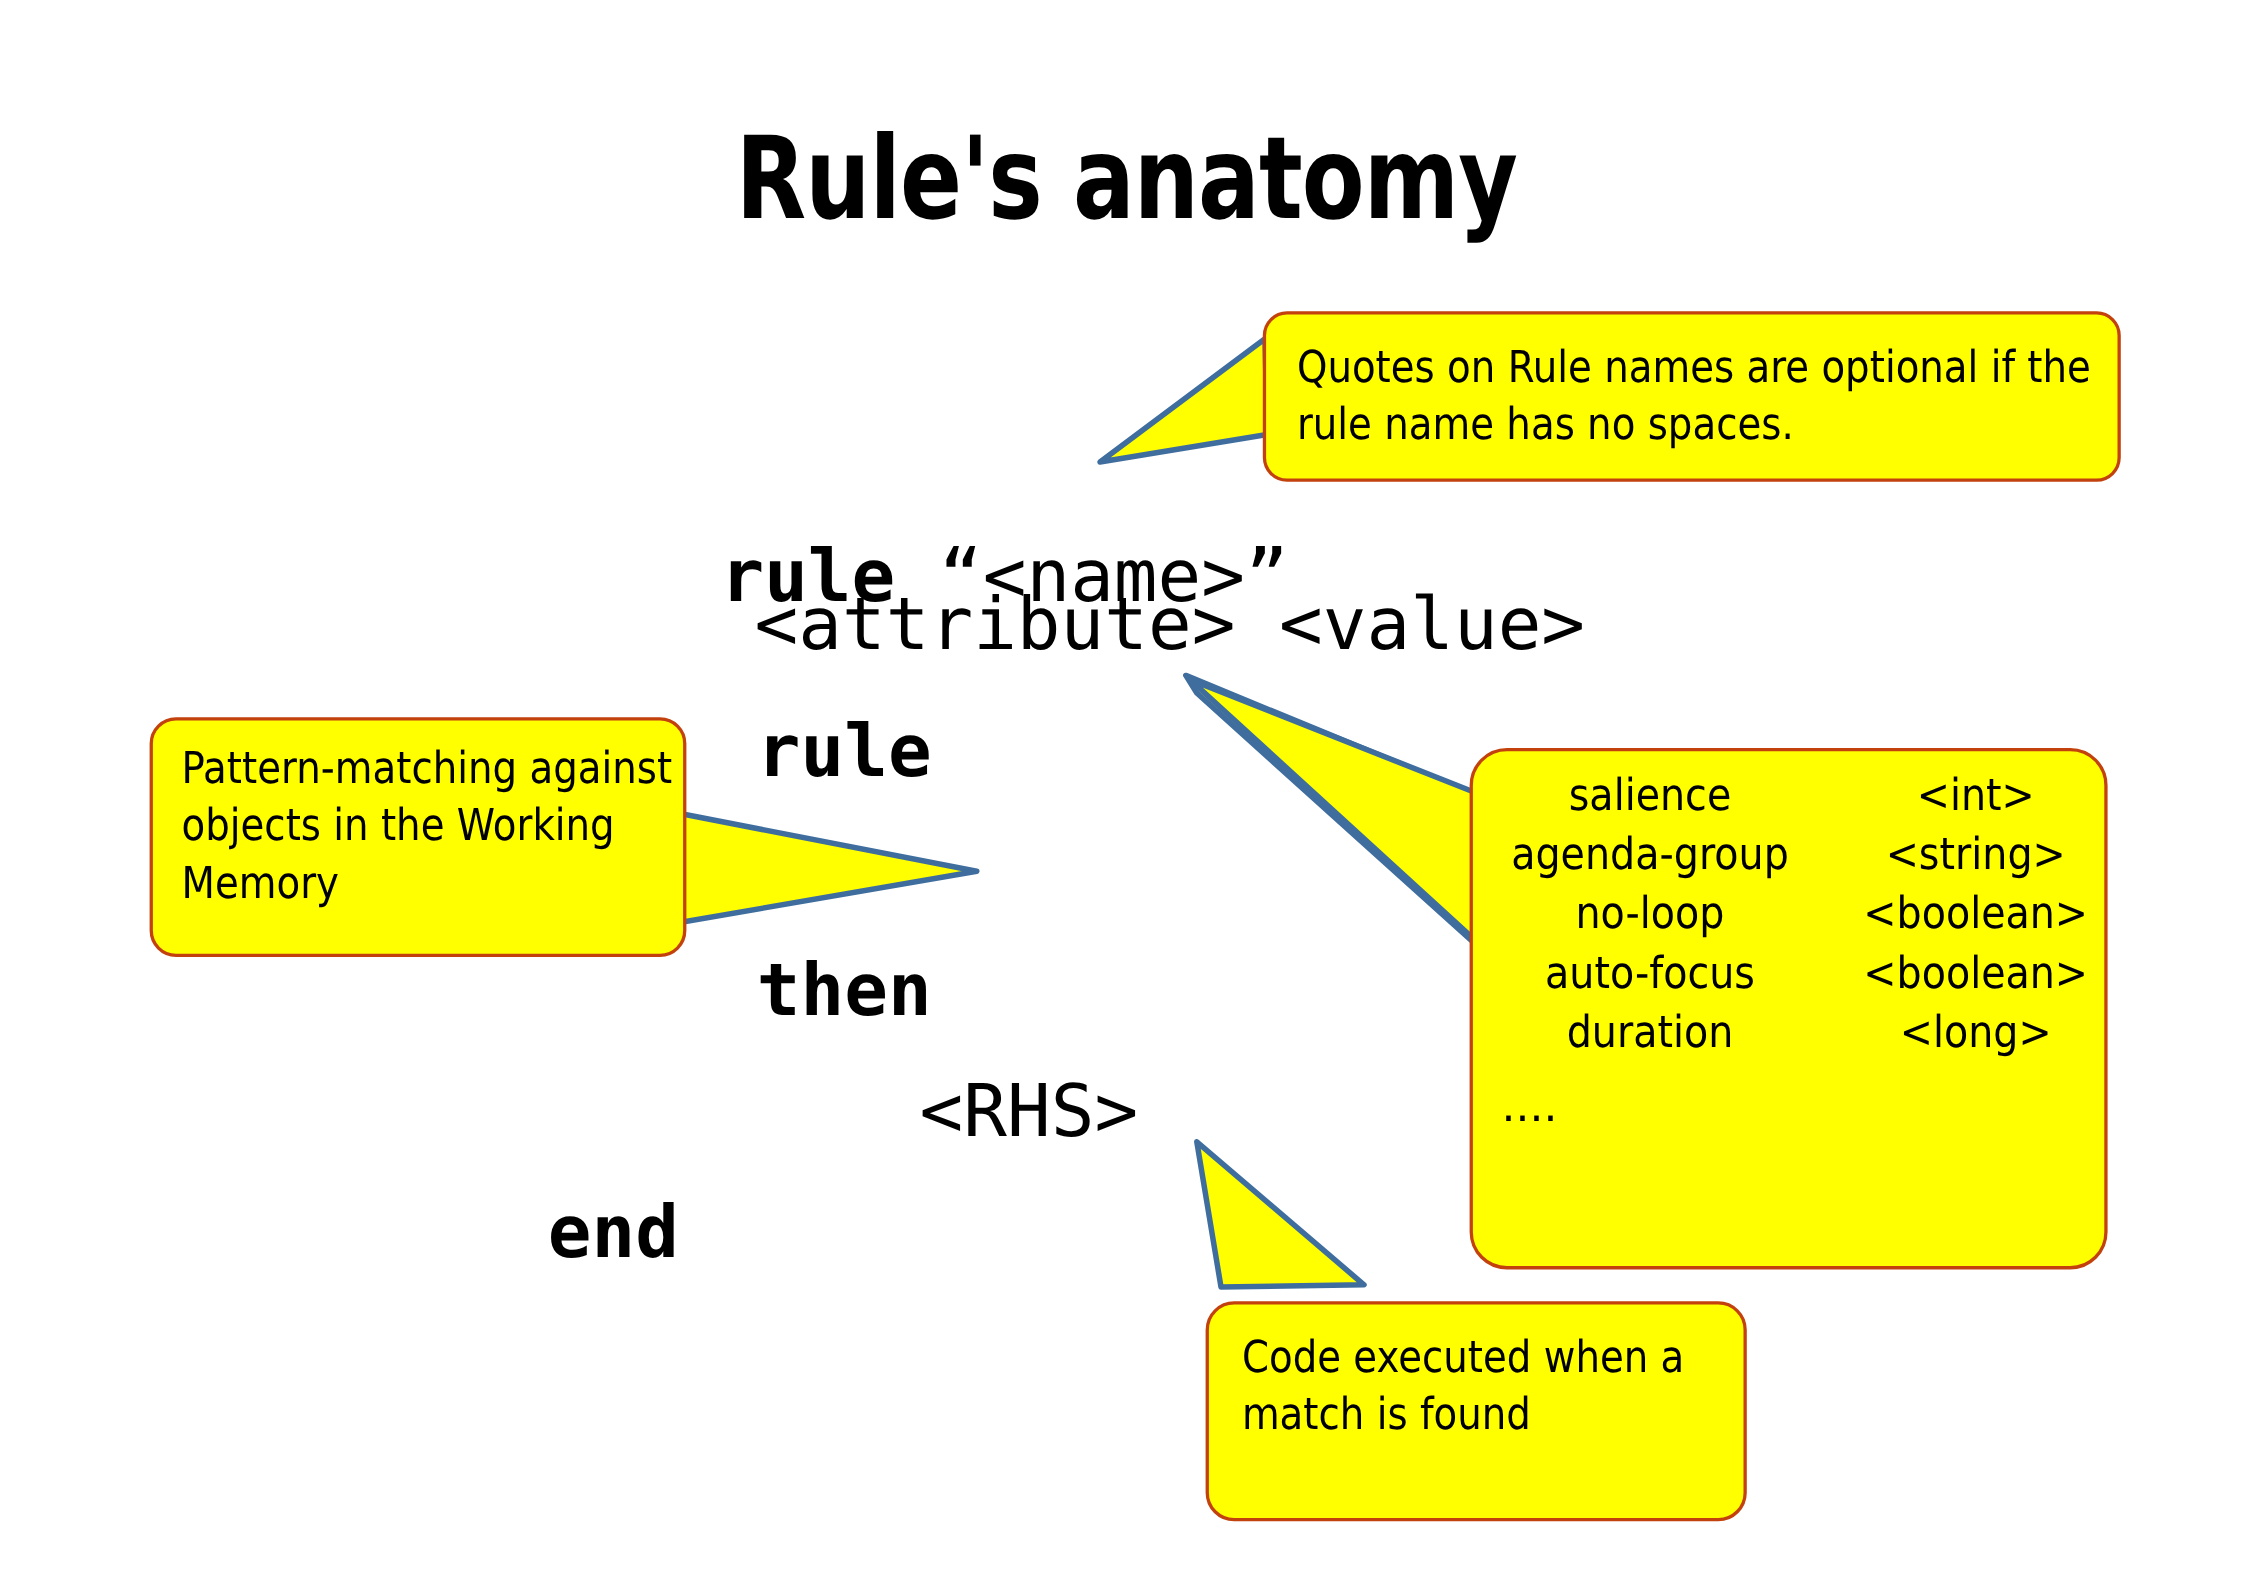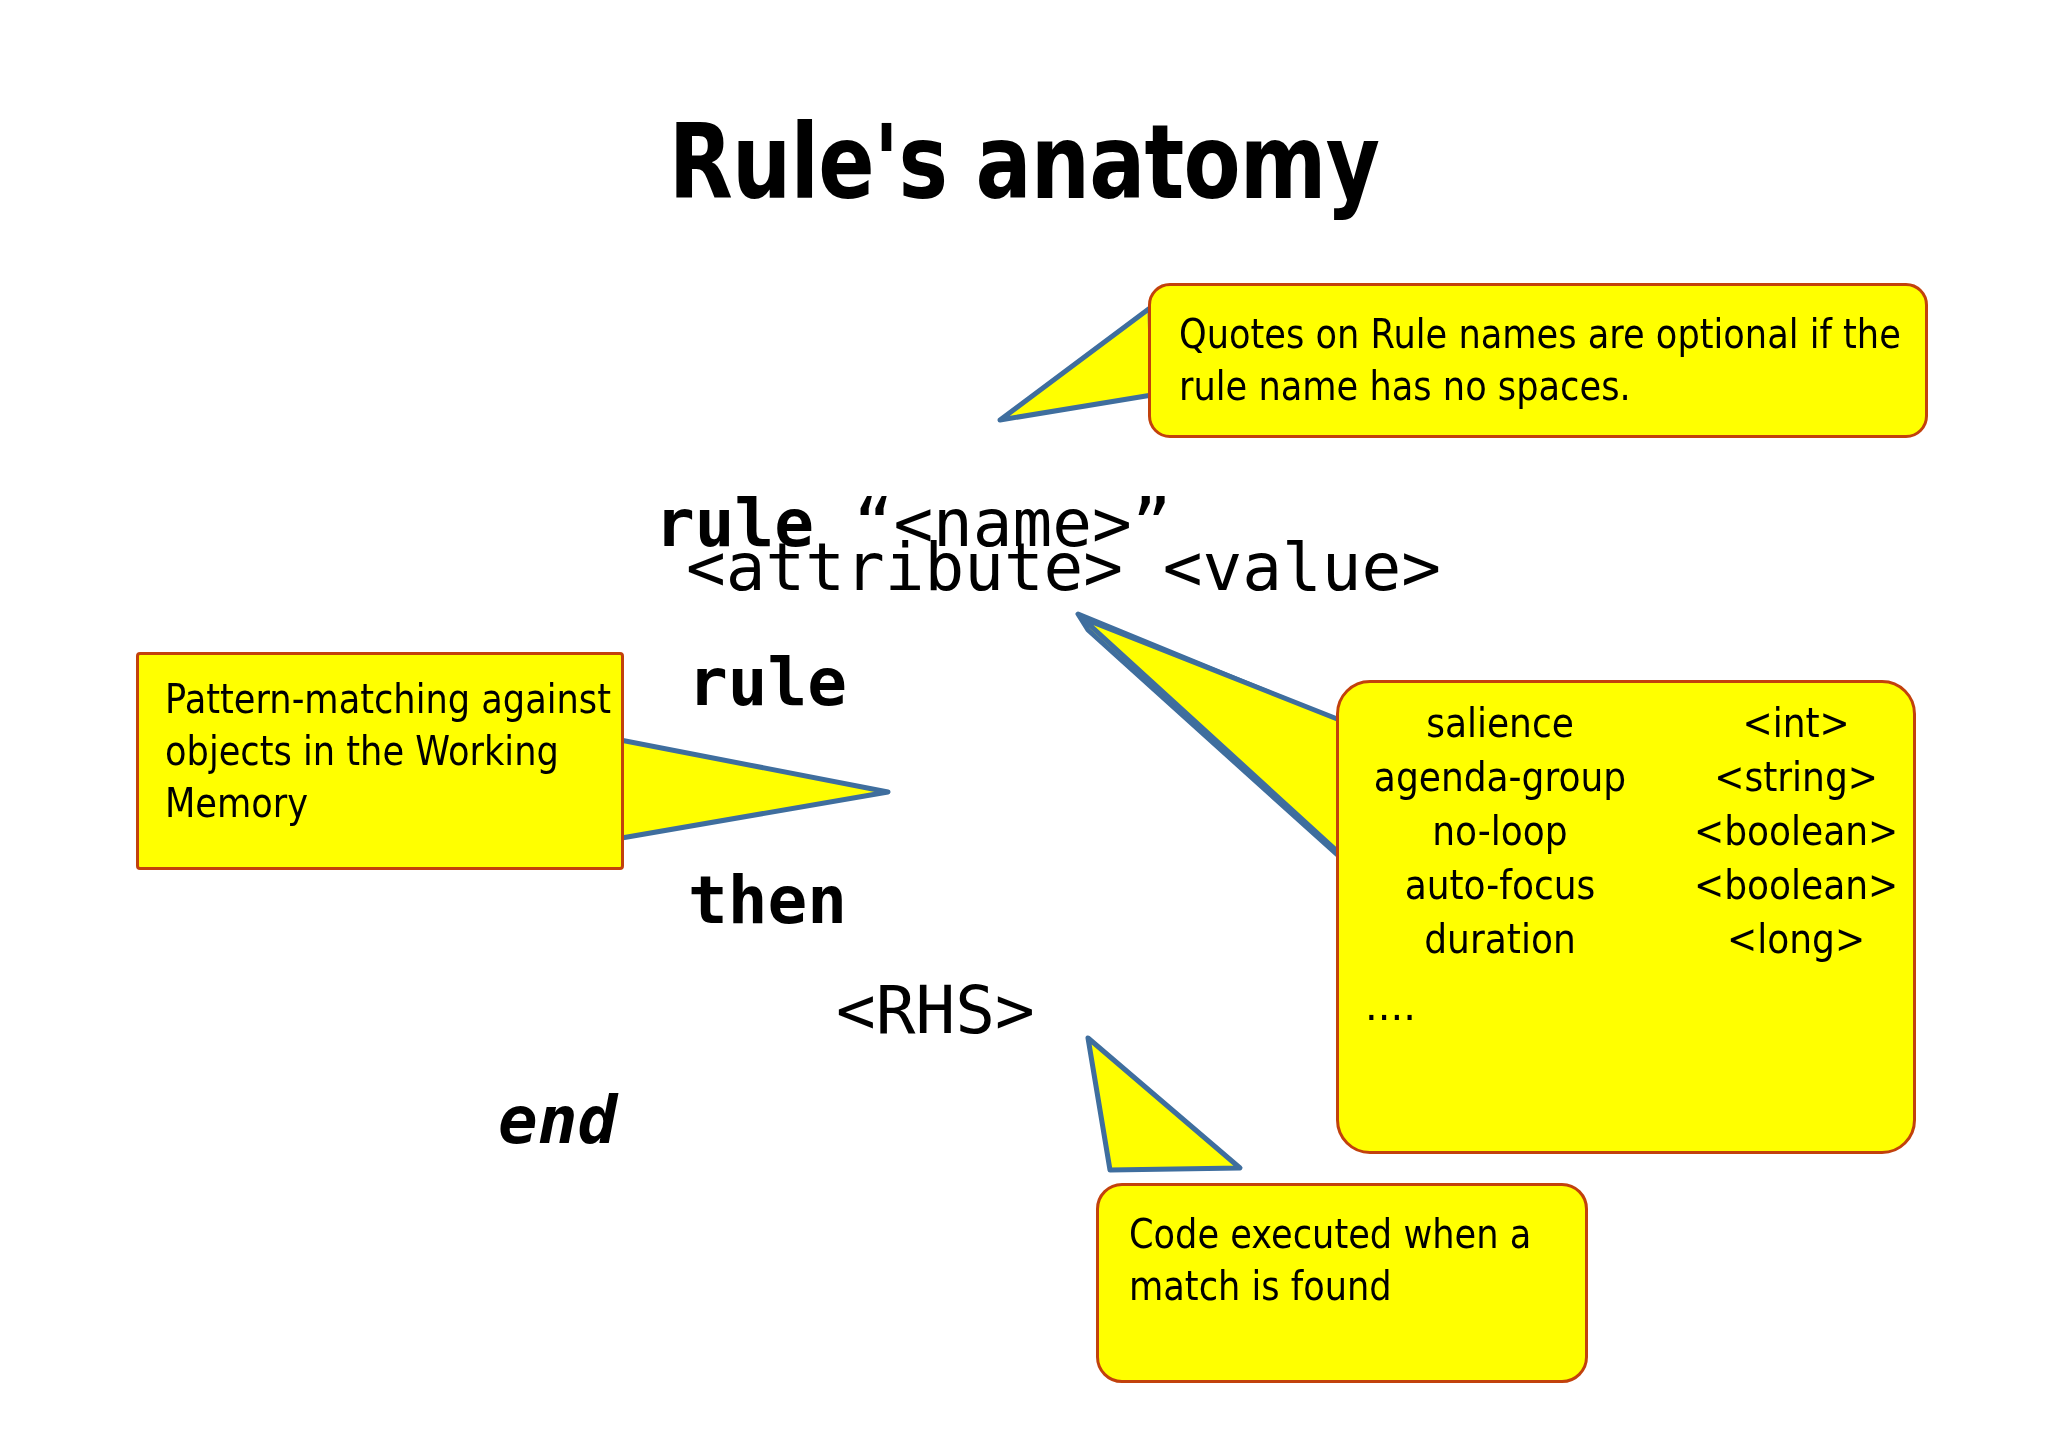--- a/index.html
+++ b/index.html
@@ -47,21 +47,21 @@
   }
   .code-line.kw {
     font-weight: bold;
   }
   .code-rule     { left: 496px;  top: 425px; }
   .code-attr     { left: 686px;  top: 535px; }
   .code-when     { left: 688px;  top: 650px; }
   .code-lhs      { left: 888px;  top: 760px; }
   .code-then     { left: 688px;  top: 868px; }
   .code-rhs      { left: 836px;  top: 978px; }
-  .code-end      { left: 498px;  top: 1088px; font-style: italic; }
+  .code-end      { left: 498px;  top: 1088px; }
 
   .code-rule .kwpart { font-weight: bold; }
   .code-rule .plain  { font-weight: normal; }
 
   
   .callout-wrap {
     position: absolute;
   }
   .callout-tail {
     position: absolute;
@@ -95,21 +95,21 @@
   #callout-quotes .callout-text {
     position: absolute;
     left: 28px; top: 22px;
     width: 850px;
   }
 
   
   #callout-pattern .callout-box {
     left: 136px; top: 652px;
     width: 488px; height: 218px;
-    border-radius: 4px;
+    border-radius: 24px;
     padding-left: 11px;
   }
   #callout-pattern .callout-text {
     position: absolute;
     left: 26px; top: 18px;
     width: 540px;
   }
 
   
   #callout-attributes .callout-box {

